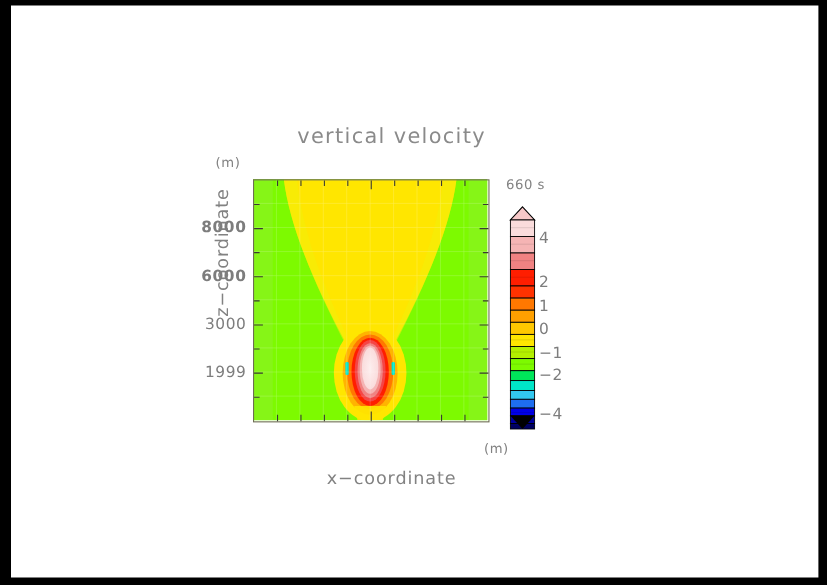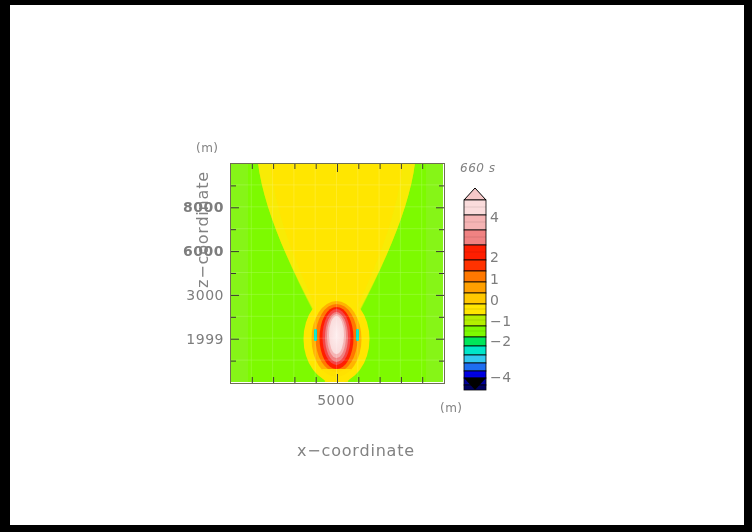--- a/index.html
+++ b/index.html
@@ -65,41 +65,39 @@
   }
   #xunits {
     left: 430px;
     top: 396px;
     font-size: 12px;
   }
   #timestamp {
     left: 450px;
     top: 156px;
     font-size: 12px;
-    font-style: italic;
   }
 
   #zaxis-label {
     left: 112px;
     top: 215px;
     width: 160px;
     text-align: center;
     font-size: 16px;
     transform: rotate(-90deg);
     transform-origin: center center;
     letter-spacing: 0.8px;
   }
   #xaxis-label {
     left: 246px;
     top: 420px;
     width: 200px;
     text-align: center;
     font-size: 16px;
     letter-spacing: 0.8px;
-    margin-top: 16px;
   }
 
   
   #plotbox {
     position: absolute;
     left: 220px;
     top: 158px;
     width: 213px;
     height: 219px;
     background: #7dfa00;
@@ -168,20 +166,21 @@
     letter-spacing: 0.5px;
   }
 </style>
 </head>
 <body>
 
 <div id="screen">
   <div id="page">
     <div id="figure">
 
+      <div class="txt" id="title">vertical velocity</div>
 
       <div class="txt" id="zunits">(m)</div>
 
       <div class="txt" id="timestamp">660 s</div>
 
       <div class="txt" id="zaxis-label">z−coordinate</div>
 
       <div id="plotbox">
         <svg class="field-svg" width="213" height="219" viewBox="0 0 213 219" xmlns="http://www.w3.org/2000/svg">
           <defs>
@@ -296,23 +295,20 @@
         </svg>
       </div>
 
       <div id="yticks">
         <div class="ytick" style="top:168px;">1999</div>
         <div class="ytick" style="top:124px;">3000</div>
         <div class="ytick" style="top:80px;font-weight:bold;">6000</div>
         <div class="ytick" style="top:36px;font-weight:bold;">8000</div>
       </div>
 
-      <div id="xticks">
-        <div class="xtick" style="left:61px;top:5px;">5000</div>
-      </div>
 
       <div class="txt" id="xunits">(m)</div>
 
       <div class="txt" id="xaxis-label">x−coordinate</div>
 
       <div id="colorbar-wrap">
         <svg id="cbar-svg" width="26" height="204" viewBox="0 0 26 204" xmlns="http://www.w3.org/2000/svg">
 
           <polygon points="13,1 24,13 2,13" fill="#f7c8c8" stroke="#000000" stroke-width="1"></polygon>
 

